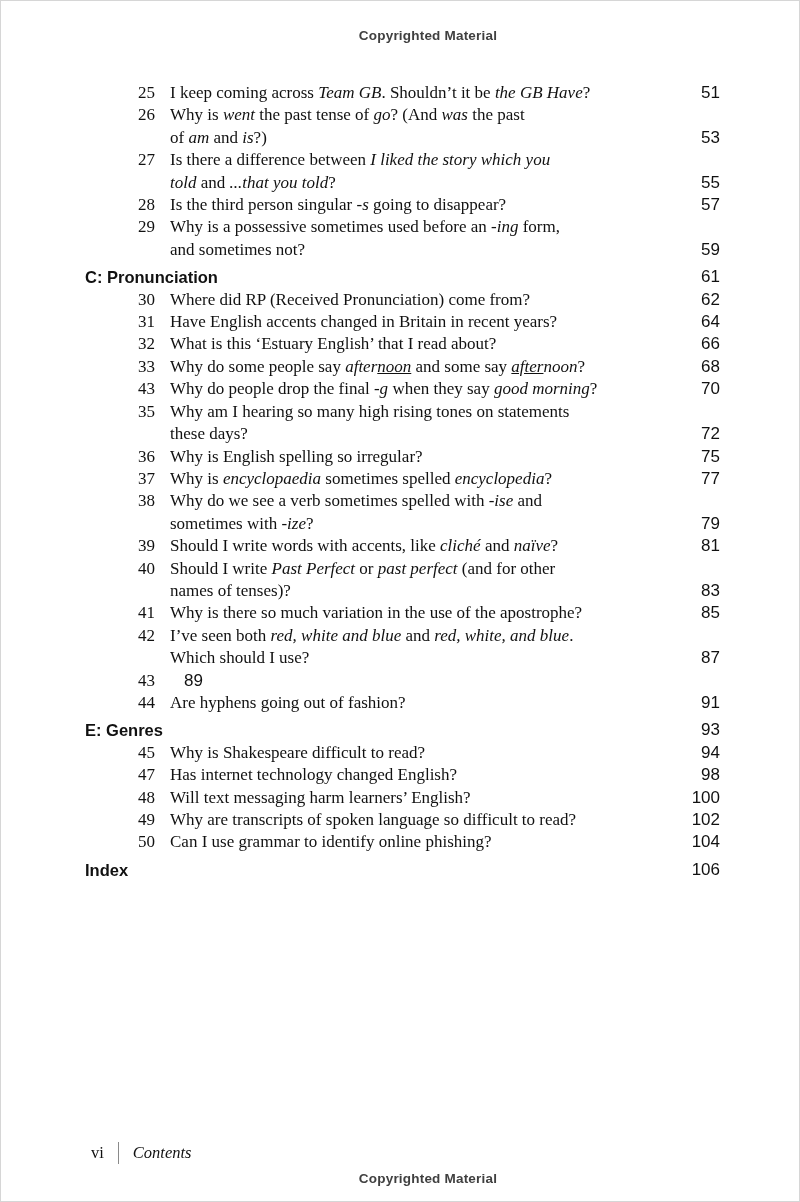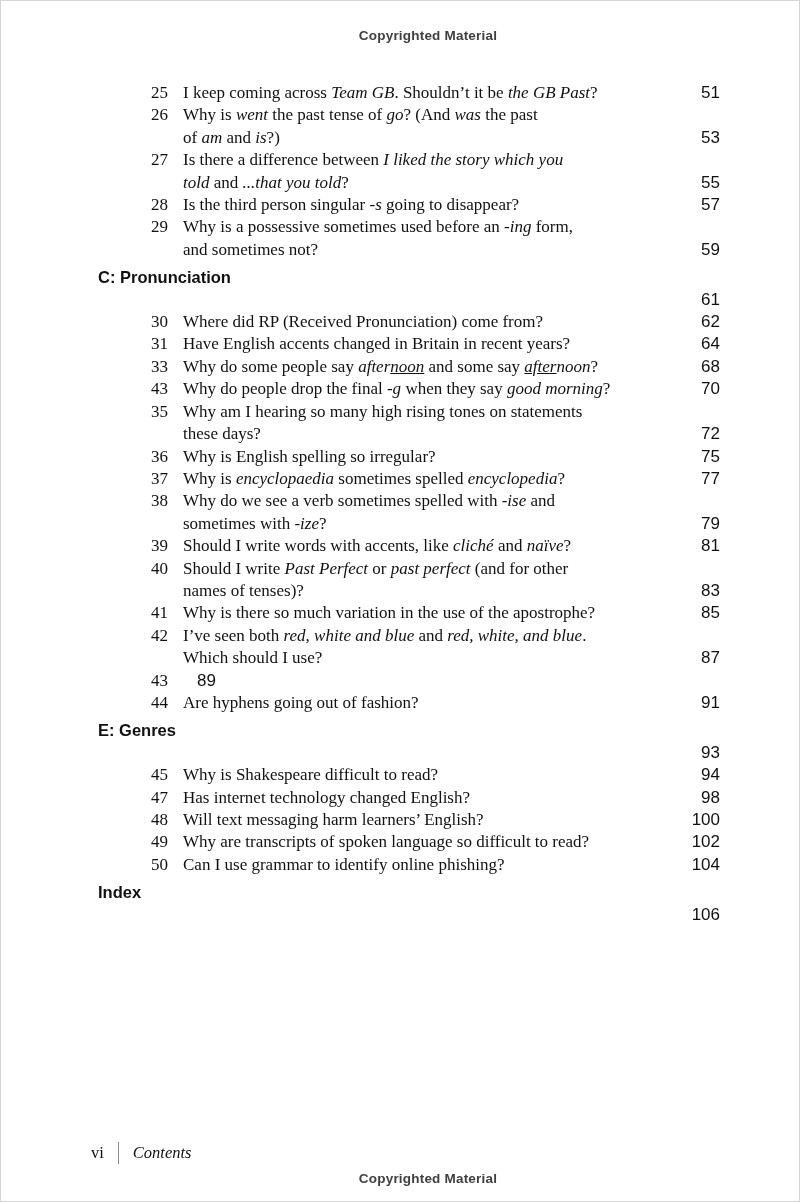--- a/index.html
+++ b/index.html
@@ -30,41 +30,40 @@
   .copyright-bottom { bottom: 16px; }
 
   .toc {
     position: absolute;
     top: 82px; left: 85px; right: 80px;
   }
   .row {
     display: flex;
     font-size: 17px;
     line-height: 22.4px;
-    margin-left: 13px;
   }
   .num-col {
     flex: none;
     width: 70px;
     text-align: right;
   }
   .text-col {
     flex: 1;
     padding-left: 15px;
     padding-right: 12px;
   }
   .page-col {
     flex: none;
     width: 48px;
     text-align: right;
     align-self: flex-end;
     font-family: Liberation Sans, sans-serif;
     font-size: 17px;
   }
-  .section-row { margin-top: 5px; flex-direction: column; }
+  .section-row { margin-top: 5px; }
   .section-label {
     flex: 1;
     font-family: "Liberation Sans", sans-serif;
     font-weight: 700;
     font-size: 16.5px;
   }
   .i  { font-style: italic; }
   .iu { font-style: italic; text-decoration: underline; }
 
   .footer {
@@ -84,21 +83,21 @@
 </head>
 <body>
 
 <div class="page-frame"></div>
 
 <div class="copyright copyright-top">Copyrighted Material</div>
 
 <div class="toc">
     <div class="row entry-row">
       <div class="num-col">25</div>
-      <div class="text-col"><span>I keep coming across </span><span class="i">Team GB</span><span>. Shouldn’t it be </span><span class="i">the GB Past</span><span>?</span></div>
+      <div class="text-col"><span>I keep coming across </span><span class="i">Team GB</span><span>. Shouldn’t it be </span><span class="i">the GB Have</span><span>?</span></div>
       <div class="page-col">51</div>
     </div>
     <div class="row entry-row">
       <div class="num-col">26</div>
       <div class="text-col"><span>Why is </span><span class="i">went</span><span> the past tense of </span><span class="i">go</span><span>? (And </span><span class="i">was</span><span> the past</span><br><span>of </span><span class="i">am</span><span> and </span><span class="i">is</span><span>?)</span></div>
       <div class="page-col">53</div>
     </div>
     <div class="row entry-row">
       <div class="num-col">27</div>
       <div class="text-col"><span>Is there a difference between </span><span class="i">I liked the story which you</span><br><span class="i">told</span><span> and </span><span class="i">...that you told</span><span>?</span></div>
@@ -120,20 +119,25 @@
     </div>
     <div class="row entry-row">
       <div class="num-col">30</div>
       <div class="text-col"><span>Where did RP (Received Pronunciation) come from?</span></div>
       <div class="page-col">62</div>
     </div>
     <div class="row entry-row">
       <div class="num-col">31</div>
       <div class="text-col"><span>Have English accents changed in Britain in recent years?</span></div>
       <div class="page-col">64</div>
+    </div>
+    <div class="row entry-row">
+      <div class="num-col">32</div>
+      <div class="text-col"><span>What is this ‘Estuary English’ that I read about?</span></div>
+      <div class="page-col">66</div>
     </div>
     <div class="row entry-row">
       <div class="num-col">33</div>
       <div class="text-col"><span>Why do some people say </span><span class="i">after</span><span class="iu">noon</span><span> and some say </span><span class="iu">after</span><span class="i">noon</span><span>?</span></div>
       <div class="page-col">68</div>
     </div>
     <div class="row entry-row">
       <div class="num-col">43</div>
       <div class="text-col"><span>Why do people drop the final </span><span class="i">-g</span><span> when they say </span><span class="i">good morning</span><span>?</span></div>
       <div class="page-col">70</div>

